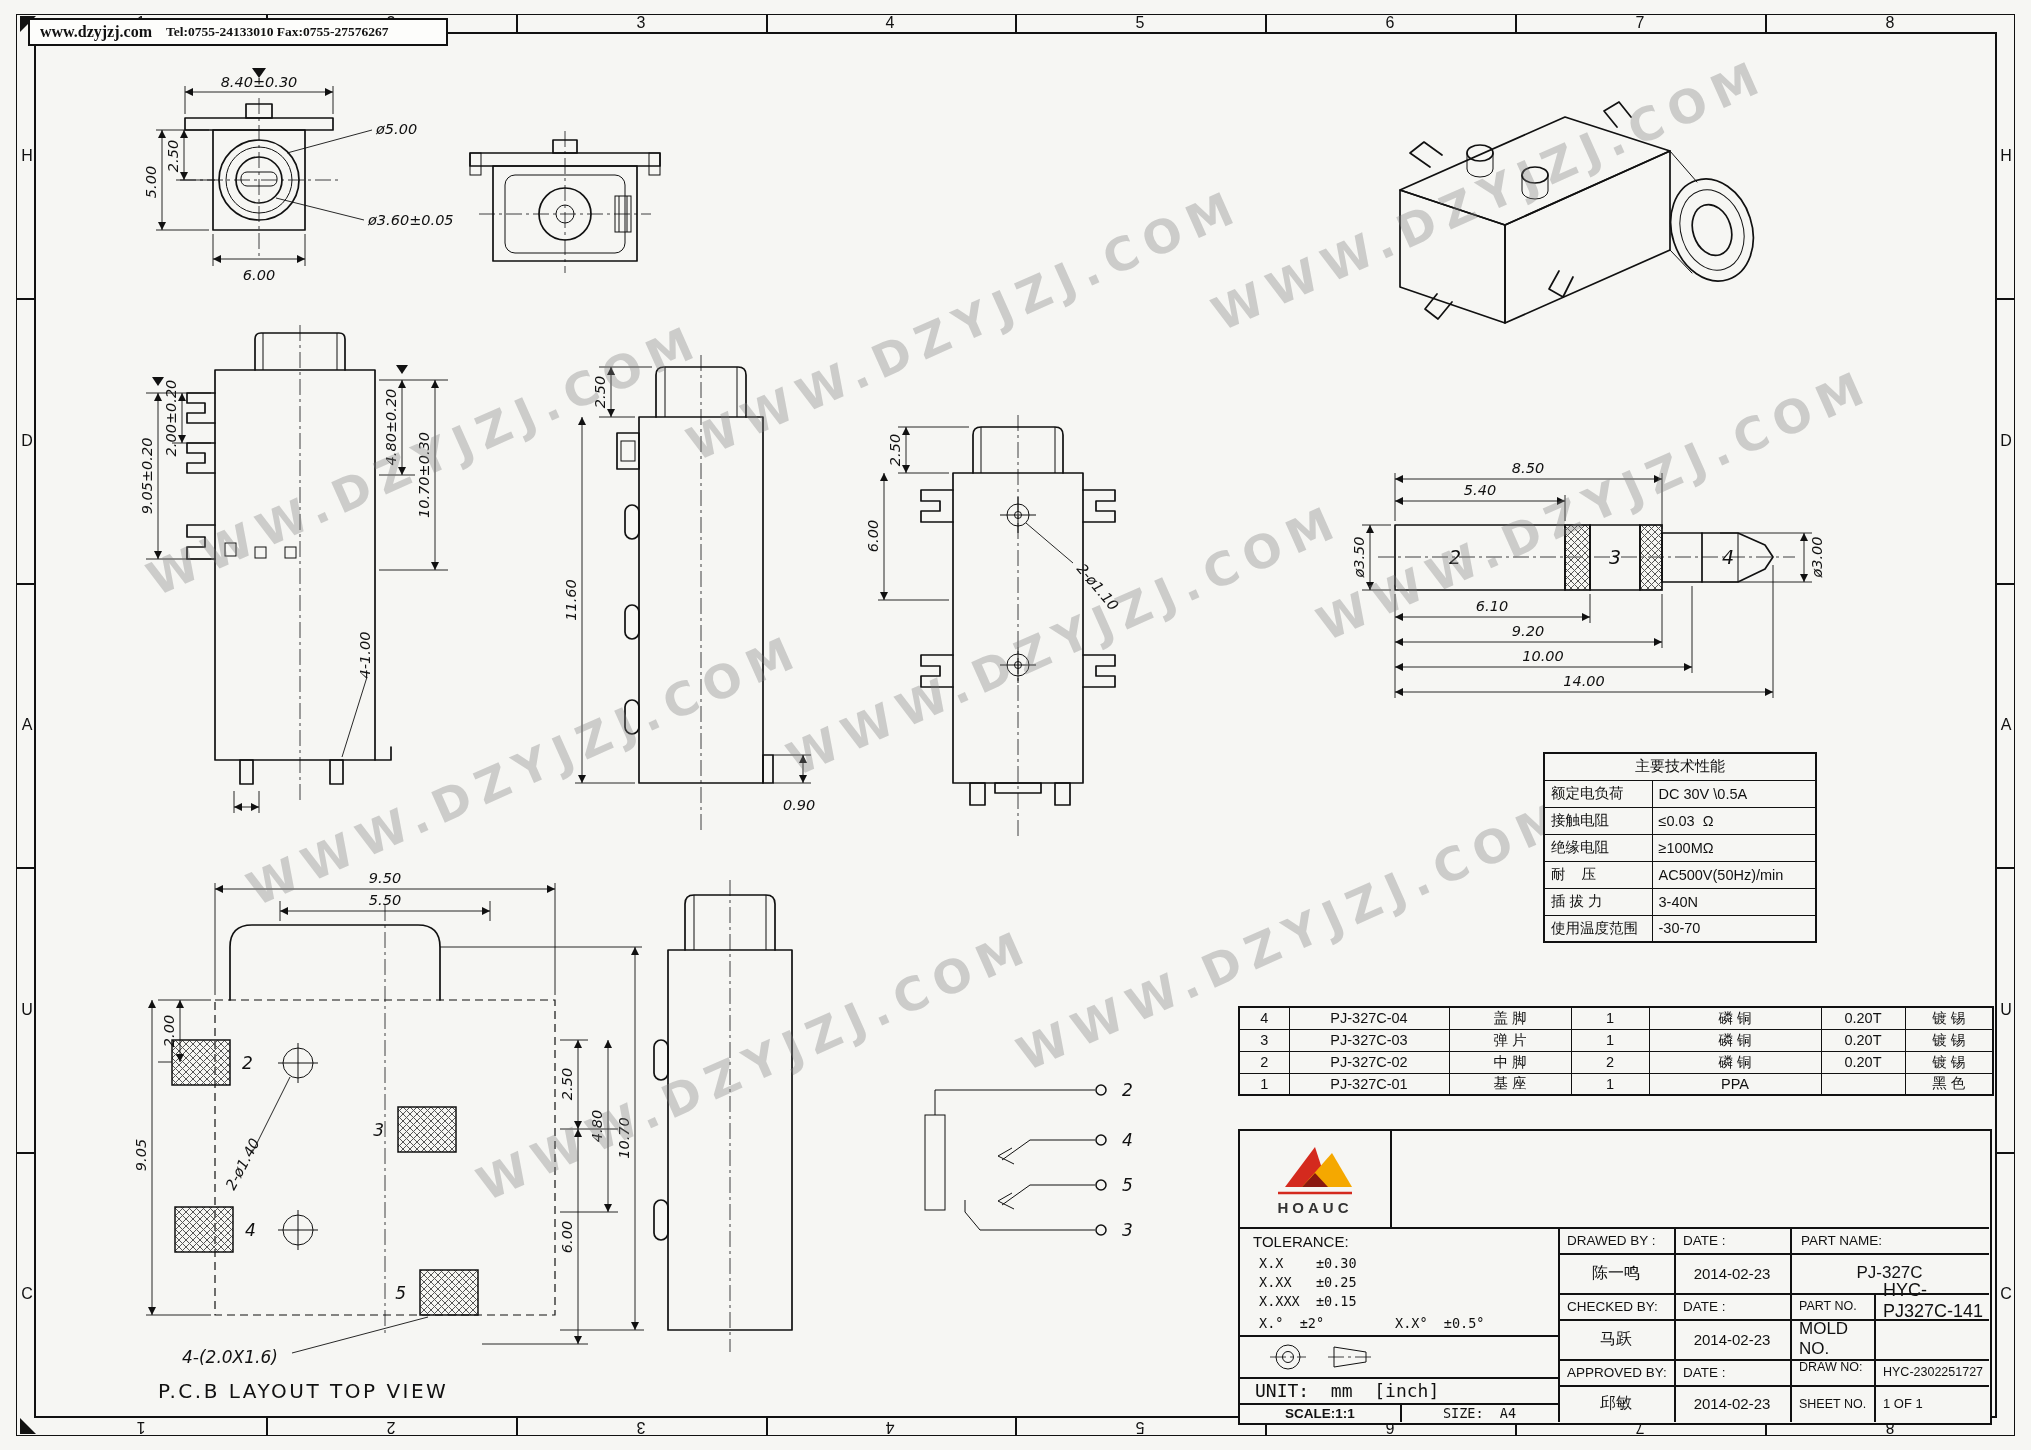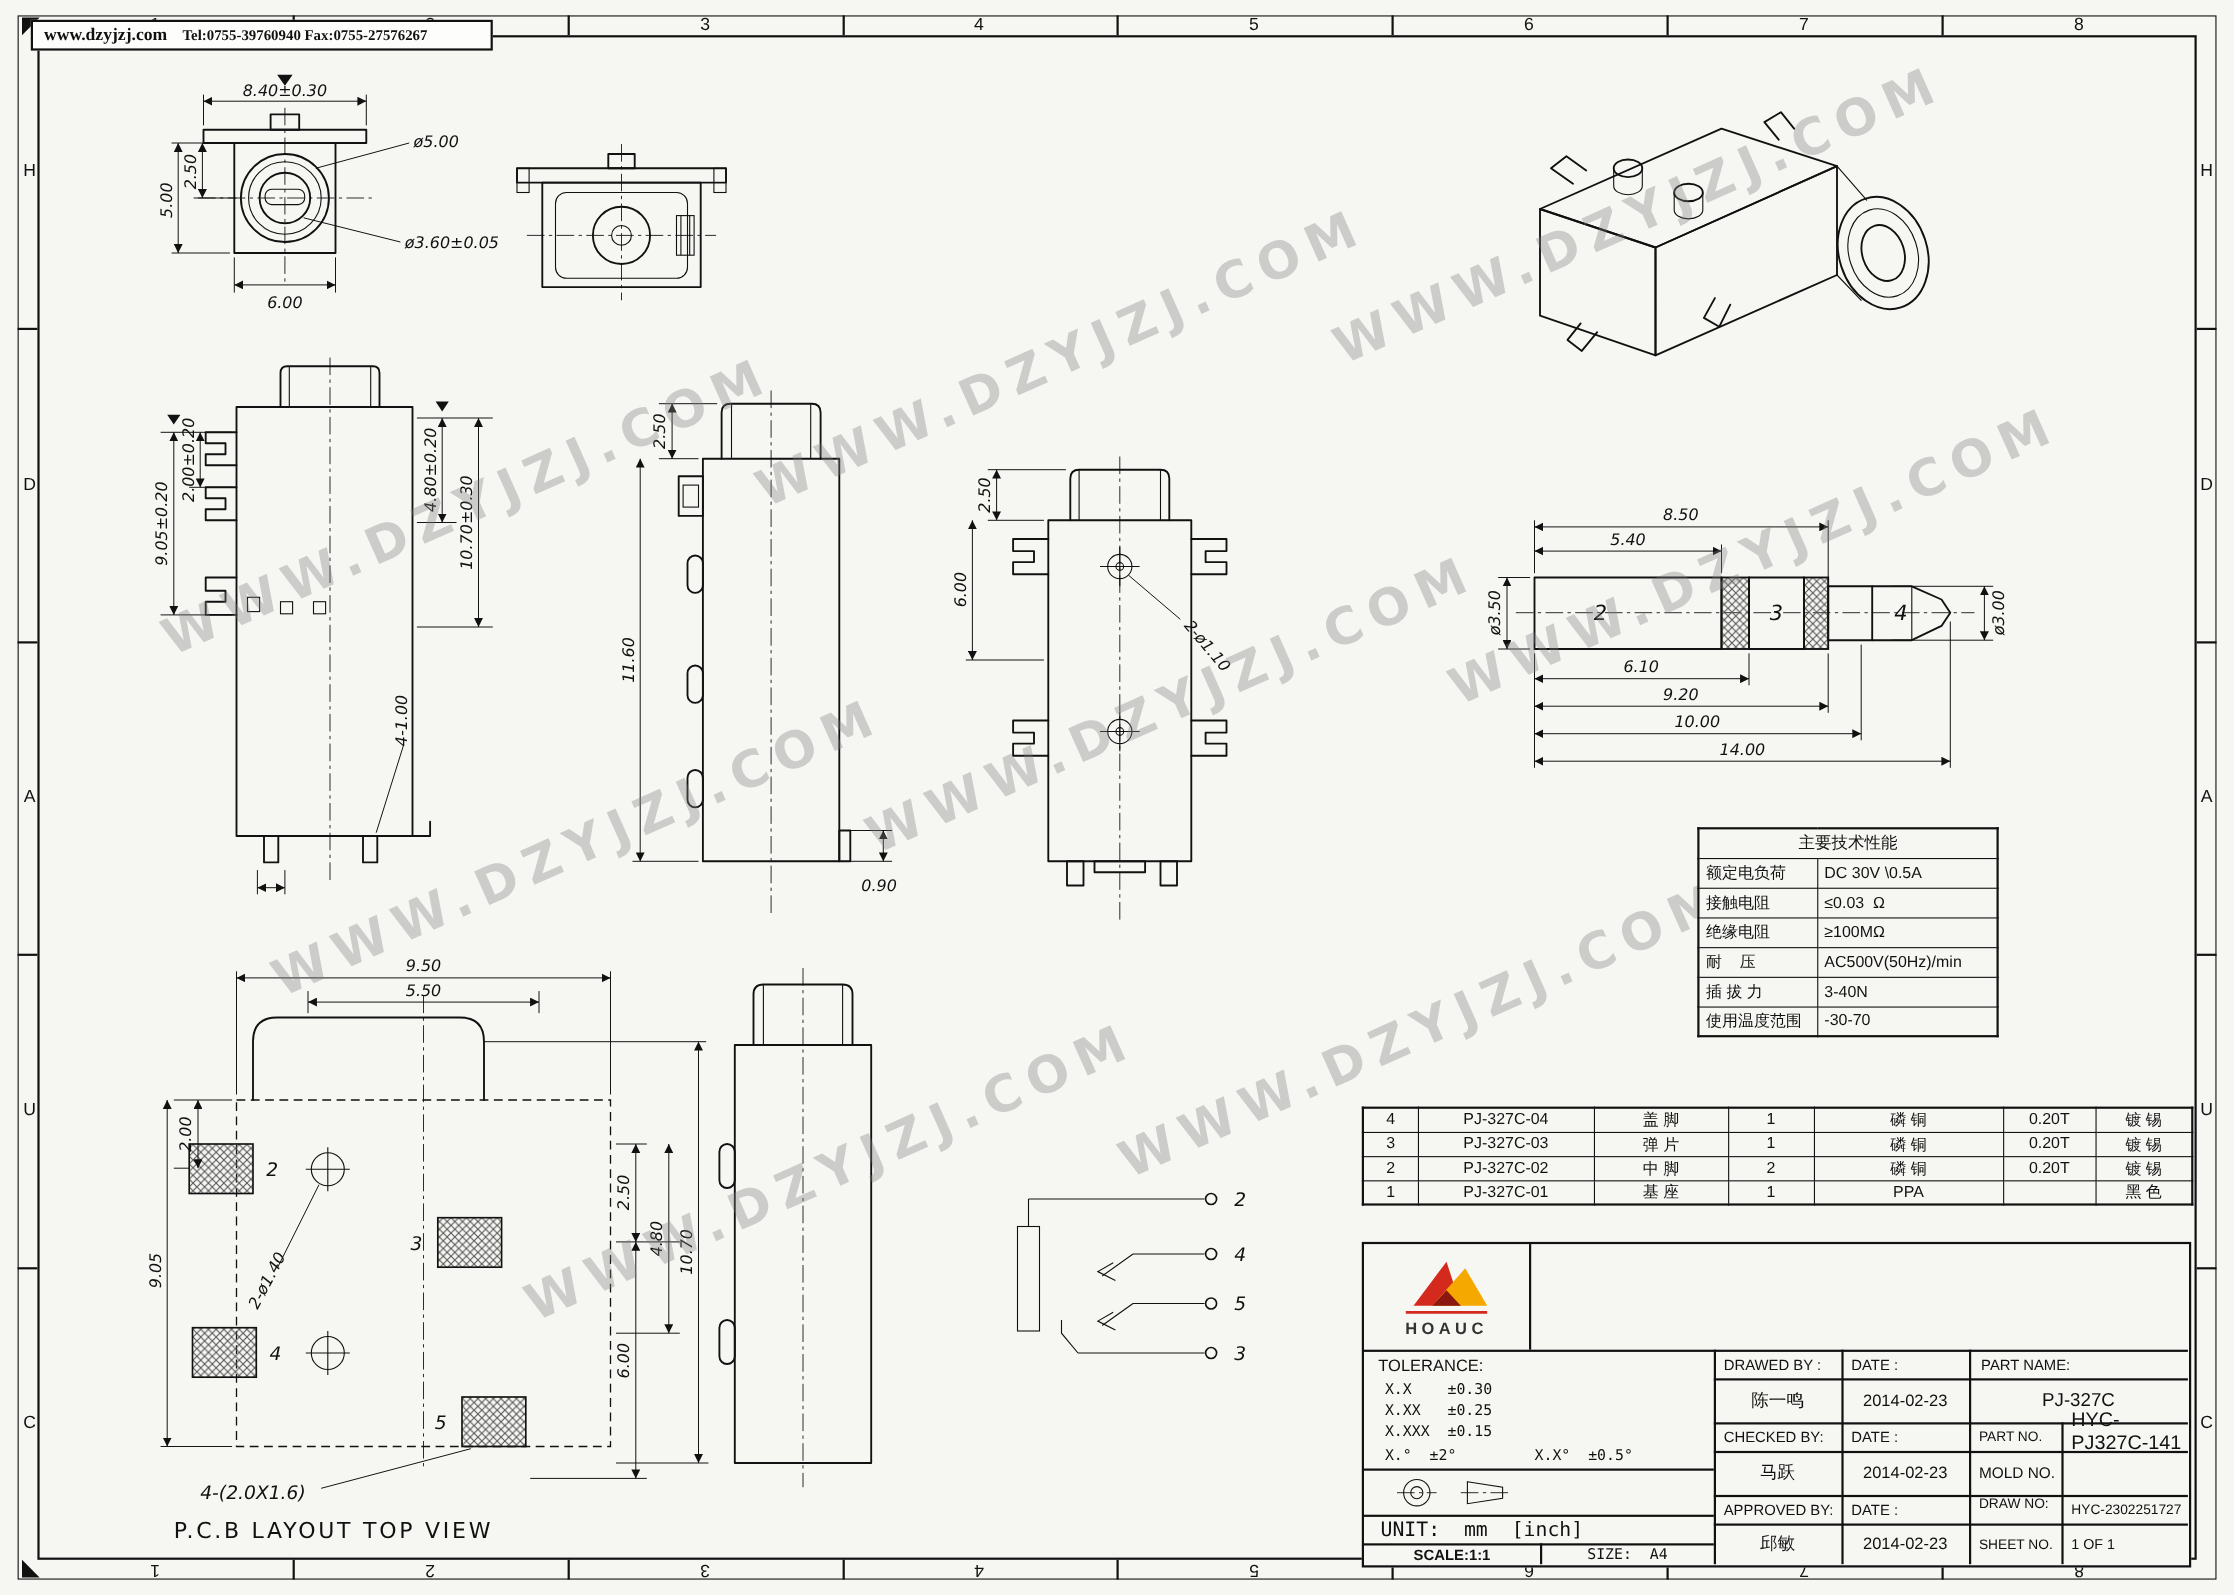--- a/index.html
+++ b/index.html
@@ -114,21 +114,21 @@
   <div class="zone" style="left:15px;top:1000px">U</div>
   <div class="zone" style="left:15px;top:1284px">C</div>
   <div class="zone" style="left:1994px;top:146px">H</div>
   <div class="zone" style="left:1994px;top:431px">D</div>
   <div class="zone" style="left:1994px;top:715px">A</div>
   <div class="zone" style="left:1994px;top:1000px">U</div>
   <div class="zone" style="left:1994px;top:1284px">C</div>
 
   <div class="header-box">
     <span class="site">www.dzyjzj.com</span>
-    <span class="tel">Tel:0755-39760940  Fax:0755-27576267</span>
+    <span class="tel">Tel:0755-24133010  Fax:0755-27576267</span>
   </div>
 
   <div class="wm" style="left:150px;top:555px">WWW.DZYJZJ.COM</div>
   <div class="wm" style="left:690px;top:420px">WWW.DZYJZJ.COM</div>
   <div class="wm" style="left:1215px;top:290px">WWW.DZYJZJ.COM</div>
   <div class="wm" style="left:250px;top:865px">WWW.DZYJZJ.COM</div>
   <div class="wm" style="left:790px;top:735px">WWW.DZYJZJ.COM</div>
   <div class="wm" style="left:1320px;top:600px">WWW.DZYJZJ.COM</div>
   <div class="wm" style="left:480px;top:1160px">WWW.DZYJZJ.COM</div>
   <div class="wm" style="left:1020px;top:1030px">WWW.DZYJZJ.COM</div>
@@ -588,21 +588,21 @@
     <div class="tc c" style="left:434px;top:188px;width:116px;height:40px;font-size:15px">2014-02-23</div>
     <div class="tc" style="left:322px;top:228px;width:110px;height:26px">APPROVED BY:</div>
     <div class="tc" style="left:438px;top:228px;width:110px;height:26px">DATE :</div>
     <div class="tc c" style="left:318px;top:254px;width:116px;height:37px;font-size:16px">邱敏</div>
     <div class="tc c" style="left:434px;top:254px;width:116px;height:37px;font-size:15px">2014-02-23</div>
 
     <div class="tc" style="left:556px;top:96px;width:190px;height:26px">PART NAME:</div>
     <div class="tc c" style="left:550px;top:122px;width:199px;height:40px;font-size:17px">PJ-327C</div>
     <div class="tc" style="left:554px;top:162px;width:80px;height:26px;font-size:12.5px">PART NO.</div>
     <div class="tc" style="left:638px;top:162px;width:111px;height:16px;font-size:18px">HYC-PJ327C-141</div>
-    <div class="tc" style="left:554px;top:188px;width:80px;height:40px;font-size:14px">MOLD NO.</div>
+    <div class="tc" style="left:554px;top:188px;width:80px;height:40px;font-size:17px">MOLD NO.</div>
     <div class="tc" style="left:638px;top:188px;width:111px;height:40px;font-size:12.5px"></div>
     <div class="tc" style="left:554px;top:228px;width:80px;height:16px;font-size:12.5px">DRAW NO:</div>
     <div class="tc" style="left:638px;top:228px;width:111px;height:26px;font-size:12.5px">HYC-2302251727</div>
     <div class="tc" style="left:554px;top:254px;width:80px;height:37px;font-size:12.5px">SHEET NO.</div>
     <div class="tc" style="left:638px;top:254px;width:111px;height:37px;font-size:13px">1 OF 1</div>
   </div>
 
 </div>
 
 </body></html>

